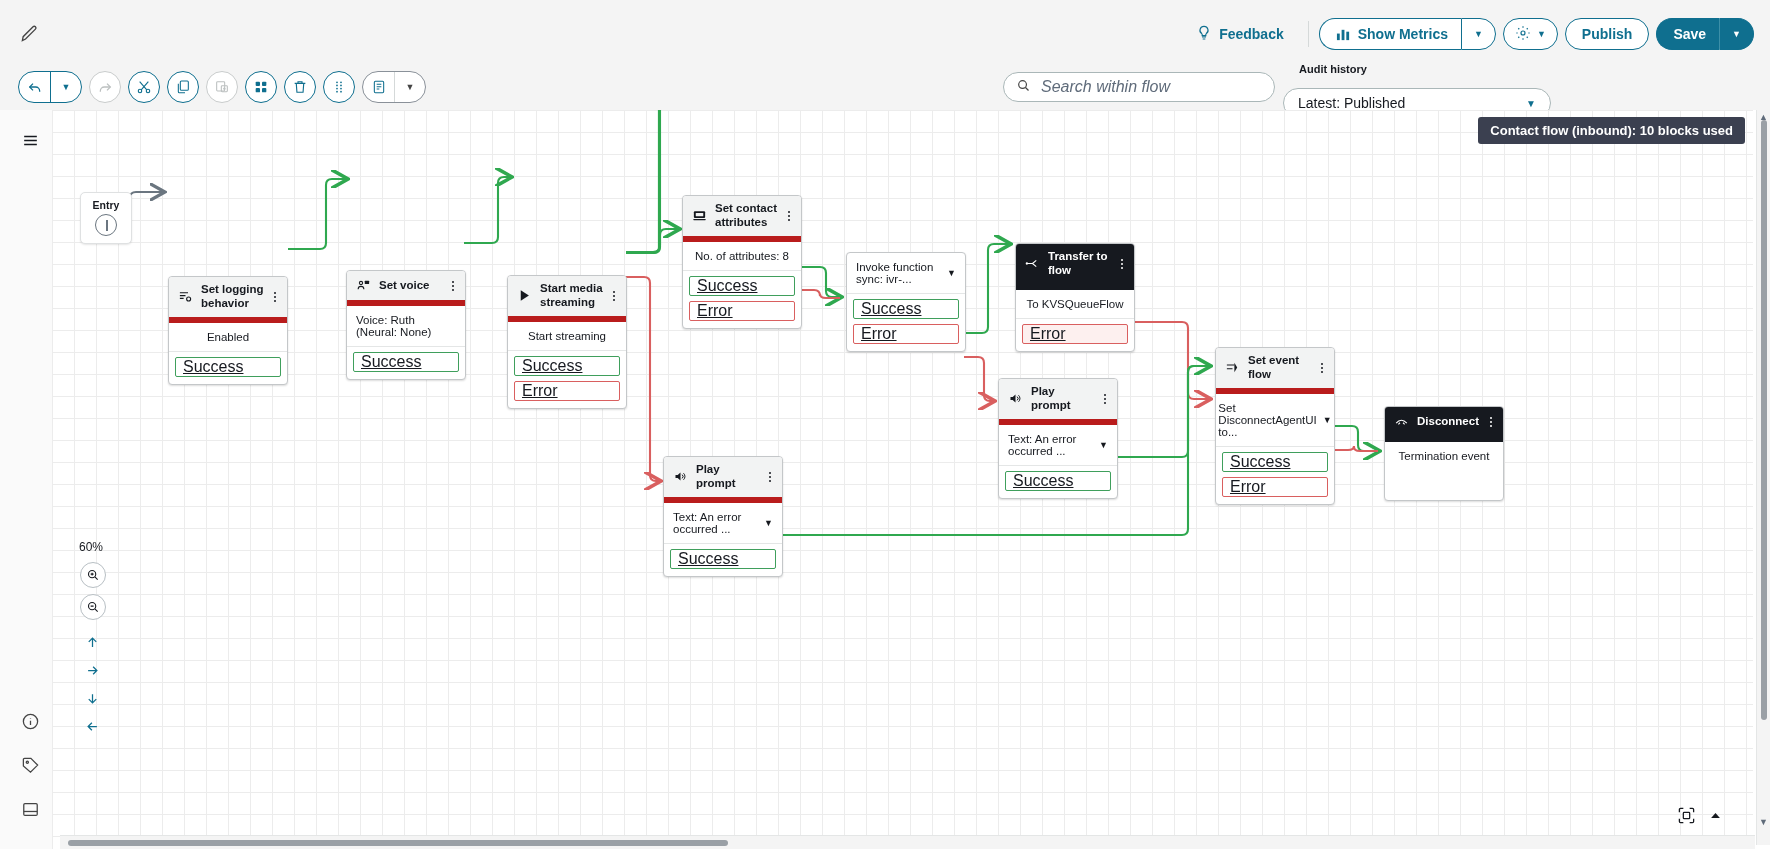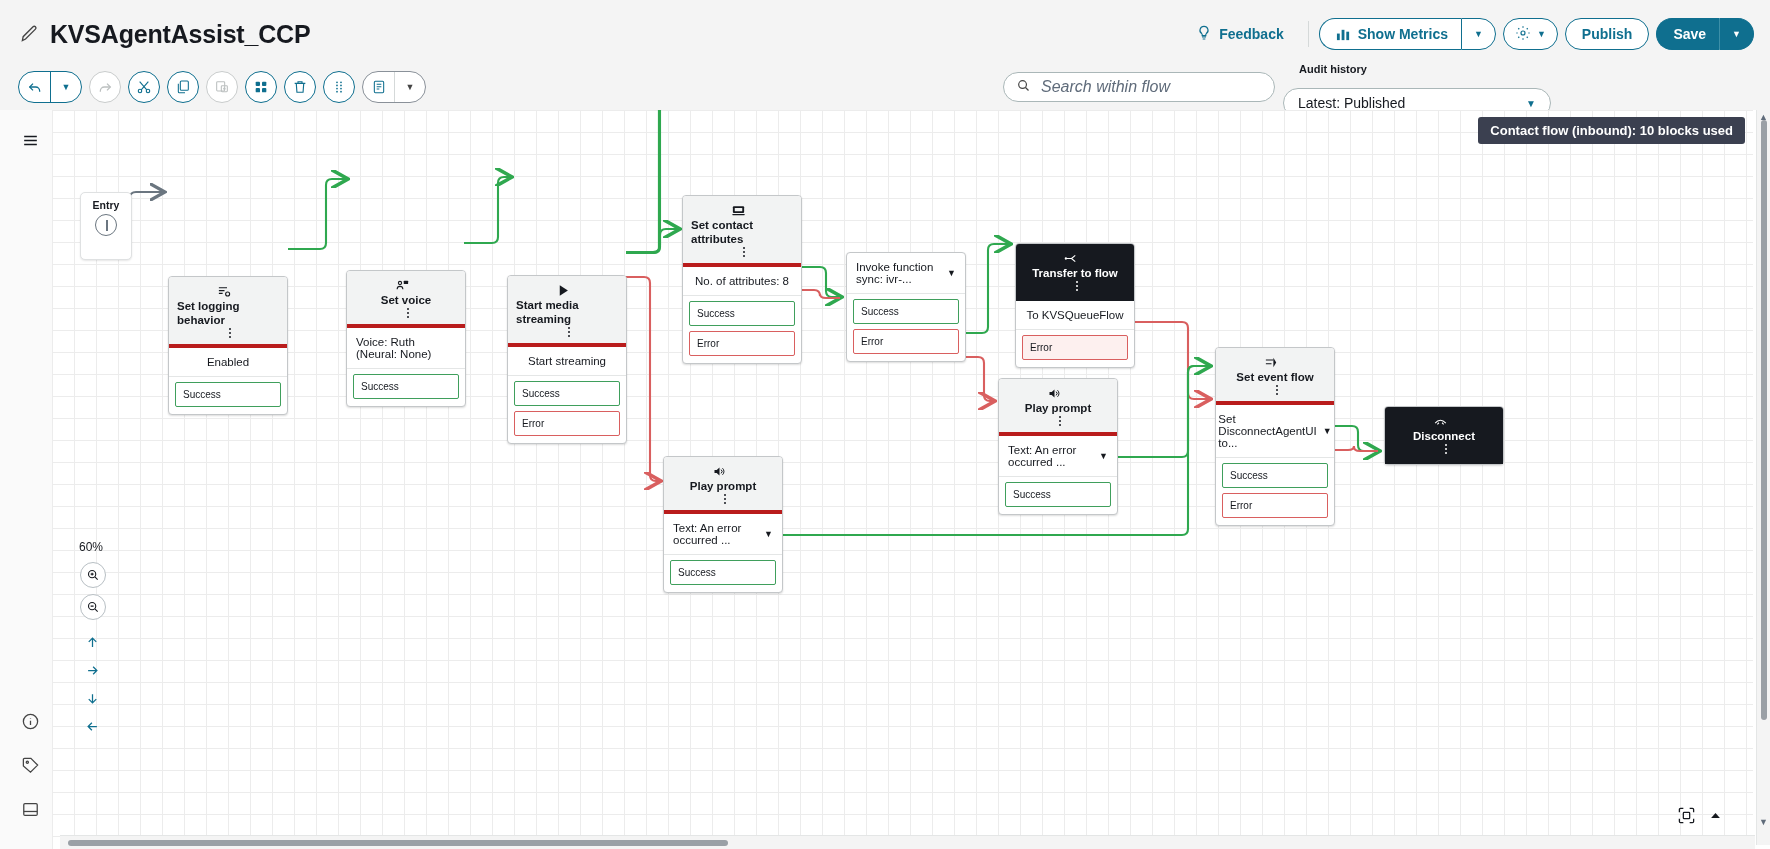--- a/index.html
+++ b/index.html
@@ -172,26 +172,25 @@
     position: absolute;
     background: #ffffff;
     border: 1px solid #c4c7c9;
     border-radius: 4px;
     box-shadow: 0 1px 2px rgba(0,0,0,0.14);
     font-size: 11.5px;
     z-index: 10;
   }
   .node-head {
     background: #f2f3f3;
-    border-bottom: 4px solid #b91c1c;
+    border-bottom: 6px solid #b91c1c;
     border-radius: 3px 3px 0 0;
     display: flex; align-items: center;
     padding: 6px 8px;
     min-height: 30px;
-    flex-direction: column;
   }
   .node-head.dark {
     background: #16191f; border-bottom-color: #16191f;
     color: #ffffff;
   }
   .node-head .hd-icon {
     width: 17px; min-width: 17px; height: 17px;
     display: flex; align-items: center; justify-content: center;
     margin-right: 7px; color: #16191f;
   }
@@ -210,31 +209,31 @@
     padding: 8px 9px;
     border-bottom: 1px solid #e4e6e6;
     color: #16191f; font-size: 11.5px;
     display: flex; align-items: center; justify-content: center;
     gap: 6px; min-height: 28px;
   }
   .node-body .chev { color: #16191f; font-size: 9px; }
   .ports { padding: 5px 6px 7px 6px; display: flex; flex-direction: column; gap: 5px; }
   .port {
     border: 1px solid; border-radius: 2px;
-    padding: 6px 7px; font-size: 10px; background: #ffffff;
+    padding: 0 7px; font-size: 16px; background: #ffffff; text-decoration: underline;
   }
   .port.success { border-color: #3f9f5c; color: #16191f; }
   .port.error { border-color: #d95f5f; color: #16191f; }
   .port.error.filled { background: #fdf0ef; }
 
   .entry-node {
     position: absolute; background: #ffffff;
     border: 1px solid #dfe1e2; border-radius: 5px;
     box-shadow: 0 1px 2px rgba(0,0,0,0.10);
-    width: 52px; height: 68px;
+    width: 52px; height: 52px;
     display: flex; flex-direction: column; align-items: center;
     padding-top: 6px; z-index: 10;
   }
   .entry-node .lbl { font-size: 10.5px; font-weight: bold; color: #16191f; }
   .entry-node .circle {
     margin-top: 3px; width: 22px; height: 22px; border-radius: 50%;
     border: 1px solid #6b7680; display: flex; align-items: center; justify-content: center;
   }
   .entry-node .circle::after {
     content: ""; width: 2px; height: 11px; background: #6b7680;
@@ -270,21 +269,20 @@
 <body>
 
 <div id="app">
 
   <div class="header">
     <span class="pencil-icon">
       <svg viewBox="0 0 24 24" width="19" height="19" fill="none" stroke="#444" stroke-width="1.7">
         <path d="M3 21l1-5L16.5 3.5a2.1 2.1 0 013 3L7 19l-4 2z"></path>
       </svg>
     </span>
-    <span class="flow-title">KVSAgentAssist_CCP</span>
 
     <div class="header-right">
       <div class="feedback-btn">
         <span>
           <svg viewBox="0 0 24 24" width="16" height="16" fill="none" stroke="#0f6f8f" stroke-width="1.8">
             <path d="M9 18h6M10 21h4M12 2a6 6 0 00-3.5 10.9c.5.4.8 1 .8 1.6V16h5.4v-1.5c0-.6.3-1.2.8-1.6A6 6 0 0012 2z"></path>
           </svg>
         </span>
         <span>Feedback</span>
       </div>
@@ -731,20 +729,23 @@
               <path d="M7 16.5l2.5-2.5M17 16.5L14.5 14"></path>
           </svg>
         </span>
         <span class="hd-text"><span class="hd-title">Disconnect</span></span>
         <span class="kebab">
             <i></i>
             <i></i>
             <i></i>
           </span>
       </div>
+      <div class="node-body" style="border-bottom:none; min-height:58px; align-items:flex-start;">
+        <span>Termination event</span>
+      </div>
     </div>
 
     <div class="zoom-pct">60%</div>
     <div class="zoom-stack">
       <div class="zoom-btn">
         <svg viewBox="0 0 24 24" width="14" height="14" fill="none" stroke="#16191f" stroke-width="1.9">
           <circle cx="10.5" cy="10.5" r="6.2"></circle>
             <path d="M15.2 15.2L20 20M8 10.5h5M10.5 8v5"></path>
         </svg>
       </div>

